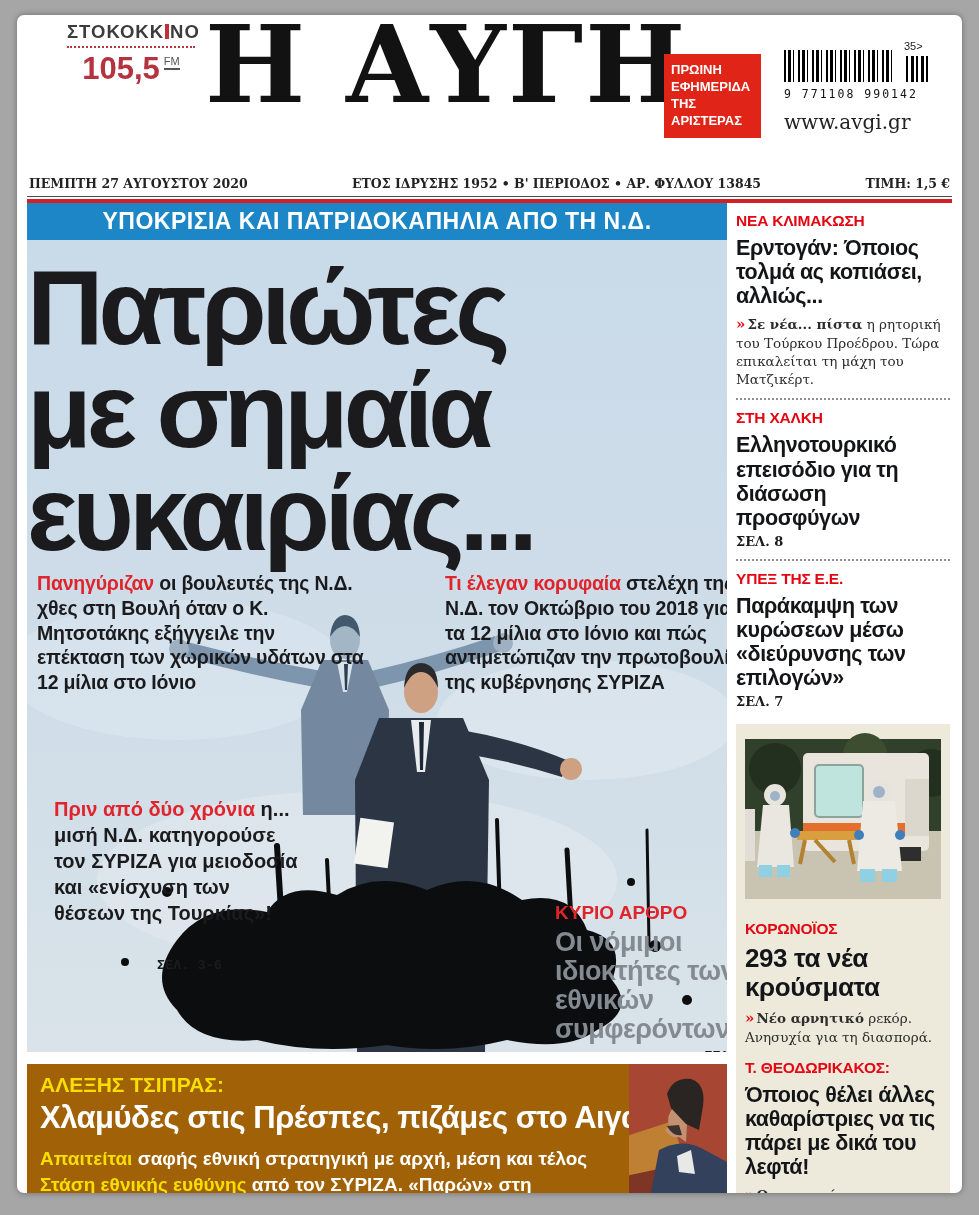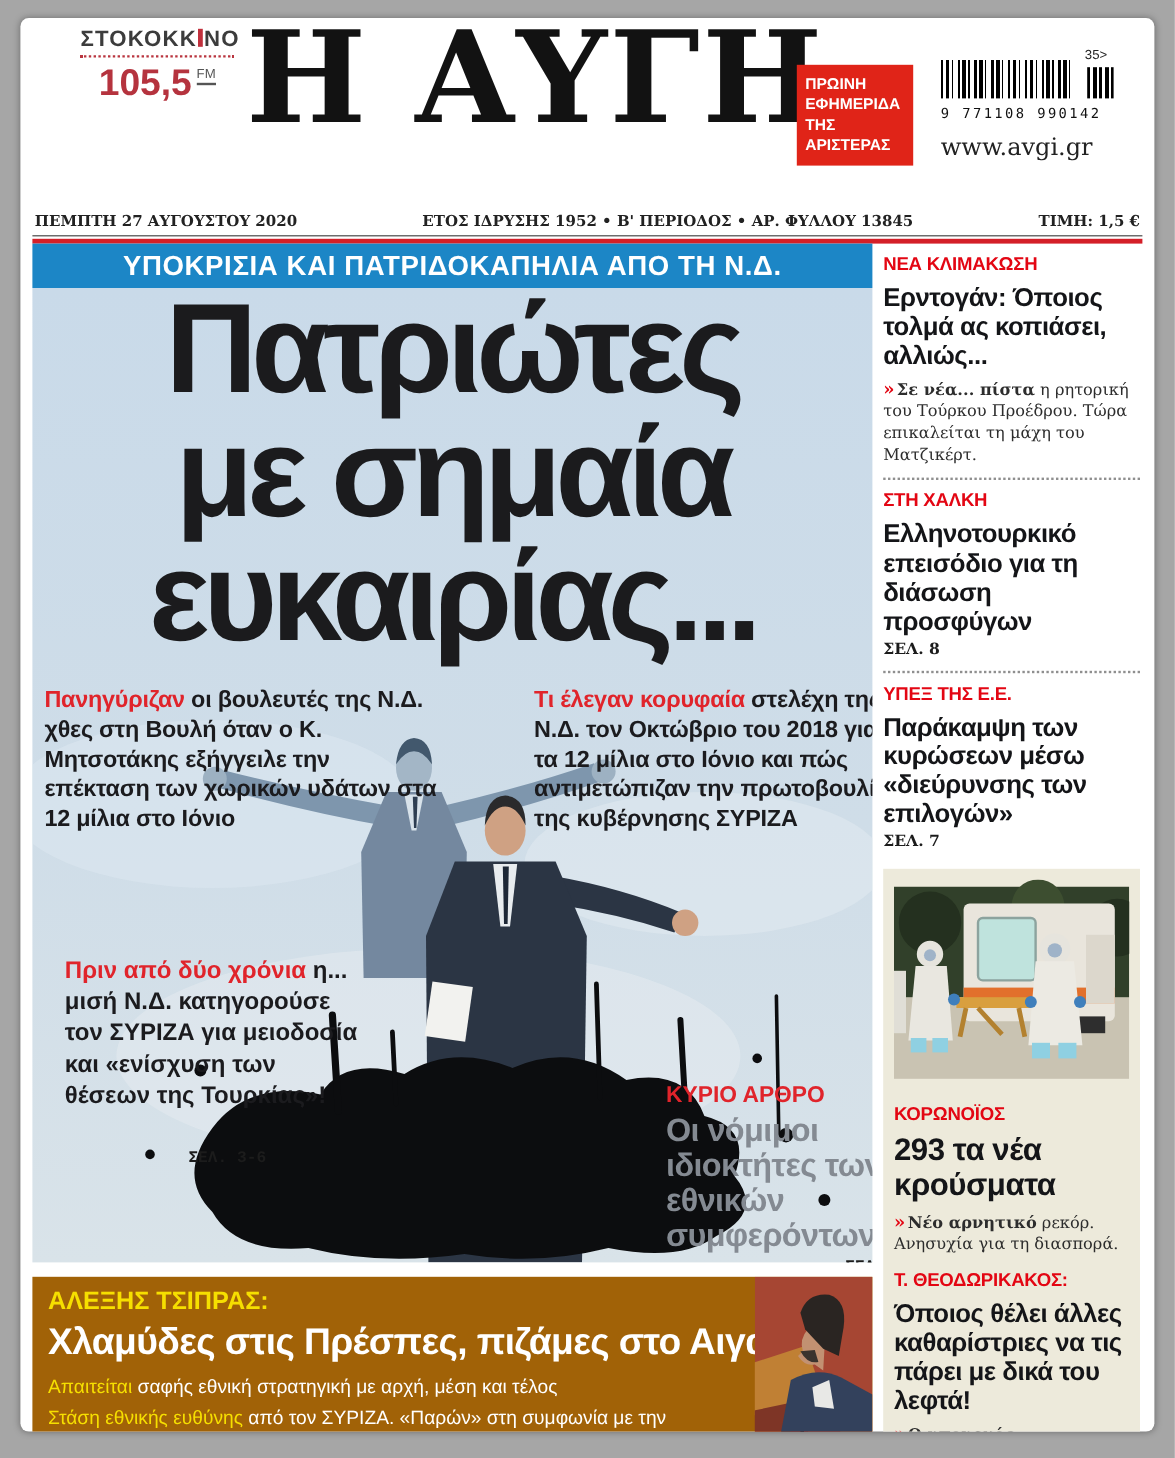--- a/index.html
+++ b/index.html
@@ -40,40 +40,40 @@
 
   
   .columns { display:grid; grid-template-columns:700px 214px; column-gap:9px; margin-top:0; }
 
   
   .kicker-banner { height:37px; background:#1c86c6; color:#fff; display:flex; align-items:center;
                    justify-content:center; font-weight:bold; font-size:23px; letter-spacing:.5px; }
   .hero { position:relative; height:812px; overflow:hidden;
           background:linear-gradient(180deg,#c9dae9 0%,#cfdde8 55%,#d9e3e9 100%); }
   .hero svg { position:absolute; inset:0; }
-  .headline { position:absolute; top:0; left:0; width:100%; text-align:center;
+  .headline { position:absolute; top:16px; left:0; width:100%; text-align:left;
               font-weight:bold; font-size:106px; line-height:.97; letter-spacing:-5px; color:#1b1b1d; }
   .sub { position:absolute; font-weight:bold; font-size:19.5px; line-height:1.27; color:#1b1b1e; letter-spacing:-.2px; }
   .sub-left  { left:10px;  top:331px; width:330px; }
   .sub-right { left:418px; top:331px; width:300px; }
   .lead-red { color:#e0242b; }
   .note-left { position:absolute; left:10px; top:556px; width:245px;
                font-weight:bold; font-size:20px; line-height:1.3; color:#1b1b1e;margin-left:17px; }
   .sel { font-family:Liberation Mono, monospace; font-weight:bold; font-size:13.5px; color:#1c1c1c; }
   .sel-36 { position:absolute; left:130px; top:718px; }
   .editorial { position:absolute; left:528px; top:662px; width:198px; }
   .editorial .kick { color:#e0242b; font-weight:bold; font-size:19px; margin-bottom:4px; }
   .editorial .title { color:#848a92; font-weight:bold; font-size:27px; line-height:1.08; letter-spacing:-.5px; }
   .editorial .sel { display:block; text-align:right; margin-top:4px; }
 
   
   .band { position:relative; height:176px; margin-top:12px; background:#a16207; }
   .band-kicker   { position:absolute; left:13px; top:9px;  color:#f6df00; font-weight:bold; font-size:21px; }
   .band-headline { position:absolute; left:13px; top:36px; color:#fff; font-weight:bold; font-size:31px; letter-spacing:-.5px; }
-  .band-line { position:absolute; left:13px; font-weight:normal; font-size:16px; line-height:1.18; color:#fff; }
+  .band-line { position:absolute; left:13px; font-weight:bold; font-size:19px; line-height:1.18; color:#fff; }
   .band-line .yl { color:#f6df00; }
   .band-line1 { top:84px;  width:580px; }
   .band-line2 { top:110px; width:570px; }
   .band-sel { position:absolute; right:116px; bottom:7px; color:#fff; }
   .band-photo { position:absolute; right:0; top:0; width:98px; height:150px; }
 
   
   .side { padding-top:4px; }
   .sec { padding:5px 0 7px; }
   .sec .kick { color:#e30613; font-weight:bold; font-size:15.5px; margin-bottom:6px; letter-spacing:-.2px; }

